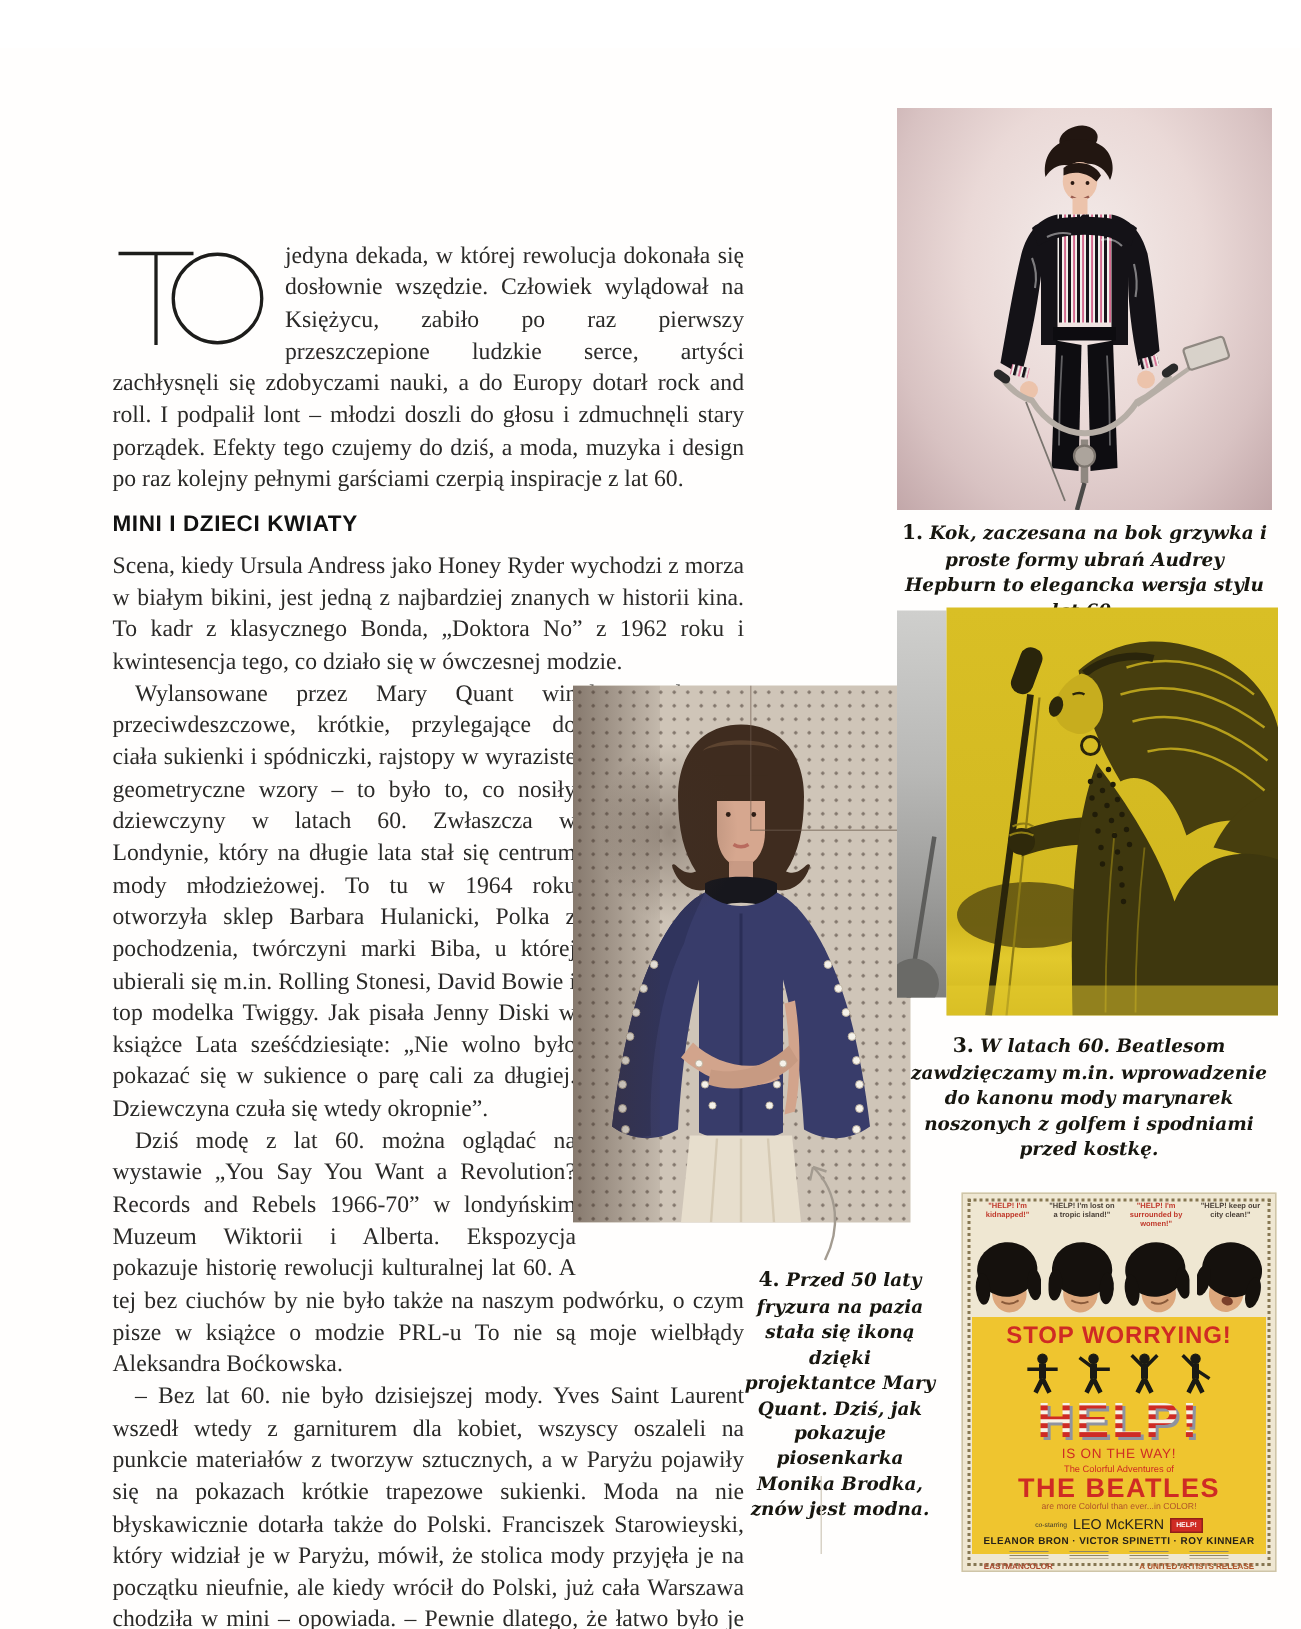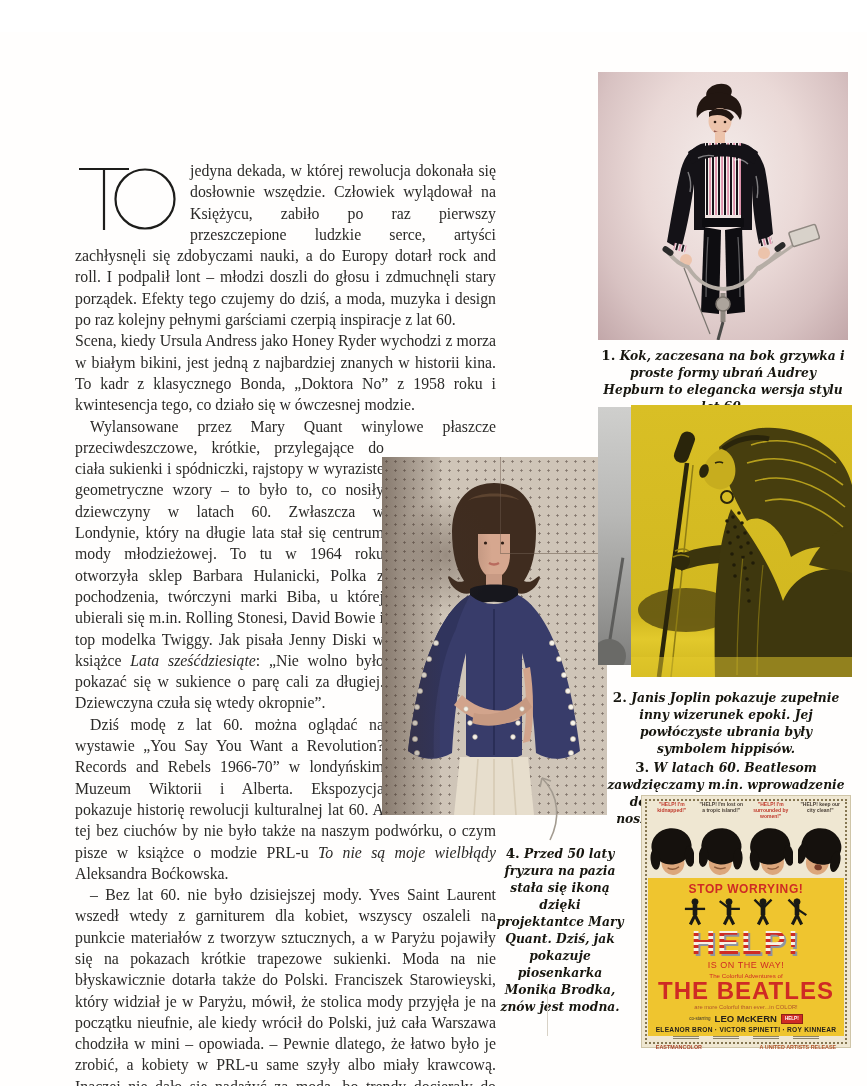--- a/index.html
+++ b/index.html
@@ -6,21 +6,21 @@
   html,body { background:#ffffff; }
   .page { position:relative; width:867px; height:1086px; background:#fffefd; overflow:hidden;
           font-family:"Liberation Serif", serif; color:#2b2a28;margin-top:32px; }
   .sr { position:absolute; width:1px; height:1px; overflow:hidden; clip:rect(0 0 0 0); }
 
   
   .article { position:absolute; left:75px; top:128px; width:421px;
              font-size:15.8px; line-height:21.3px; text-align:justify; }
   .article p { margin:0; }
   .ind { text-indent:15px; }
-  .it { font-style:italic; }
+  .it { }
   .dropcap { float:left; width:106px; height:63px; margin:4px 9px 0 0; }
   .dropcap svg { overflow:visible; display:block; }
   .section-head { font-family:"Liberation Sans", sans-serif; font-size:15px; font-weight:bold;
                   letter-spacing:.4px; color:#121212; margin:9px 0 6px; text-align:left; }
   .photo-spacer { float:right; width:112px; height:400px;
                   shape-outside: polygon(0 22px, 112px 22px, 112px 400px, 0 400px); }
 
   
   .caption { position:absolute; font-family:"DejaVu Serif", serif; font-weight:bold; font-style:italic;
              font-size:12.3px; line-height:1.38; color:#17160f; text-align:center; }
@@ -64,36 +64,36 @@
             background:#efe7d2; border:1px solid #cfc5a8; font-family:"Liberation Sans", sans-serif; }
   .poster-frame { position:absolute; inset:3px; border:2px dotted #857651; pointer-events:none; }
   .bubbles { position:absolute; left:6px; right:6px; top:6px; display:flex; gap:2px; }
   .bubble { flex:1; font-size:5px; line-height:1.15; font-weight:bold; text-align:center; }
   .bubble.red { color:#c0392b; }
   .bubble.dark { color:#4a4038; }
   .heads { position:absolute; left:8px; right:8px; top:31px; display:flex; justify-content:space-between; }
   .heads svg { display:block; }
   .poster-yellow { position:absolute; left:6px; right:6px; top:82px; height:158px; background:#efc52f;
                    display:flex; flex-direction:column; align-items:center; padding-top:4px; }
-  .stop { color:#cf2b24; font-weight:bold; font-size:12px; letter-spacing:.6px; }
+  .stop { color:#cf2b24; font-weight:bold; font-size:16px; letter-spacing:.6px; }
   .sil-row { display:flex; gap:10px; margin:2px 0 0; }
   .help-big { font-weight:bold; font-size:33px; line-height:.95; letter-spacing:2px; margin-top:1px;
     background:repeating-linear-gradient(180deg, #cf2b24 0 3px, #f8f3e6 3px 6px);
     -webkit-background-clip:text; background-clip:text; color:transparent;
     filter:drop-shadow(2px 2px 0 #8f93a0); }
   .rays { width:140px; height:9px; margin-top:1px;
     background:repeating-linear-gradient(105deg, #aab0ba 0 2px, rgba(0,0,0,0) 2px 9px);
     clip-path:polygon(0 0, 100% 0, 62% 100%, 38% 100%); }
   .otw { color:#cf2b24; font-weight:normal; font-size:9px; letter-spacing:.5px; margin-top:1px; }
   .colorful { color:#cf2b24; font-size:6.2px; margin-top:2px; }
-  .beatles-title { color:#cf2b24; font-weight:bold; font-size:24px; letter-spacing:1px; line-height:1; }
+  .beatles-title { color:#cf2b24; font-weight:bold; font-size:18px; letter-spacing:1px; line-height:1; }
   .tagline { color:#b0542a; font-size:5.8px; margin-top:1px; }
   .starring-row { display:flex; align-items:center; gap:4px; margin-top:3px; }
   .costar { font-size:4.5px; color:#3a342c; }
-  .mckern { font-size:9.5px; font-weight:bold; color:#26211a; }
+  .mckern { font-size:9.5px; font-weight:normal; color:#26211a; }
   .help-badge { background:#cf2b24; color:#fff; font-size:4.6px; font-weight:bold;
                 padding:1.5px 3px; border:1px solid #8f2118; }
   .cast { font-size:6.6px; font-weight:bold; color:#26211a; margin-top:2px; letter-spacing:.3px; }
   .credit-bars { display:flex; gap:14px; margin-top:3px; }
   .credit-bars i { display:block; width:26px; height:5px;
     background:repeating-linear-gradient(180deg,#8d8468 0 1px, rgba(0,0,0,0) 1px 2.4px); }
   .poster-bottom-row { display:flex; justify-content:space-between; width:92%; margin-top:3px; }
   .eastman { font-size:5.4px; font-weight:bold; color:#a8442a; }
   .united { font-size:5.4px; font-weight:bold; color:#b0542a; }
 
@@ -115,22 +115,23 @@
       <span class="dropcap">
         <span class="sr">TO</span>
         <svg width="104" height="70" viewBox="0 0 100 70">
           <path d="M2 5 H52 M27 5 V66" stroke="#1d1d1b" stroke-width="2.2" fill="none"></path>
           <circle cx="68" cy="35" r="29.5" stroke="#1d1d1b" stroke-width="2.2" fill="none"></circle>
         </svg>
       </span>
       <span>jedyna dekada, w której rewolucja dokonała się dosłownie wszędzie. Człowiek wylądował na Księżycu, zabiło po raz pierwszy przeszczepione ludzkie serce, artyści zachłysnęli się zdobyczami nauki, a do Europy dotarł rock and roll. I podpalił lont – młodzi doszli do głosu i zdmuchnęli stary porządek. Efekty tego czujemy do dziś, a moda, muzyka i design po raz kolejny pełnymi garściami czerpią inspiracje z lat 60.</span>
     </p>
 
-
-    <p>Scena, kiedy Ursula Andress jako Honey Ryder wychodzi z morza w białym bikini, jest jedną z najbardziej znanych w historii kina. To kadr z klasycznego Bonda, „Doktora No” z 1958 roku i kwintesencja tego, co działo się w ówczesnej modzie.</p>
+    <h2 class="section-head">MINI I DZIECI KWIATY</h2>
+
+    <p>Scena, kiedy Ursula Andress jako Honey Ryder wychodzi z morza w białym bikini, jest jedną z najbardziej znanych w historii kina. To kadr z klasycznego Bonda, „Doktora No” z 1962 roku i kwintesencja tego, co działo się w ówczesnej modzie.</p>
 
     <div class="photo-spacer"></div>
 
     <p class="ind"><span>Wylansowane przez Mary Quant winylowe płaszcze przeciwdeszczowe, krótkie, przylegające do ciała sukienki i spódniczki, rajstopy w wyraziste geometryczne wzory – to było to, co nosiły dziewczyny w latach 60. Zwłaszcza w Londynie, który na długie lata stał się centrum mody młodzieżowej. To tu w 1964 roku otworzyła sklep Barbara Hulanicki, Polka z pochodzenia, twórczyni marki Biba, u której ubierali się m.in. Rolling Stonesi, David Bowie i top modelka Twiggy. Jak pisała Jenny Diski w książce </span><span class="it">Lata sześćdziesiąte</span><span>: „Nie wolno było pokazać się w sukience o parę cali za długiej. Dziewczyna czuła się wtedy okropnie”.</span></p>
 
     <p class="ind"><span>Dziś modę z lat 60. można oglądać na wystawie „You Say You Want a Revolution? Records and Rebels 1966-70” w londyńskim Muzeum Wiktorii i Alberta. Ekspozycja pokazuje historię rewolucji kulturalnej lat 60. A tej bez ciuchów by nie było także na naszym podwórku, o czym pisze w książce o modzie PRL-u </span><span class="it">To nie są moje wielbłądy</span><span> Aleksandra Boćkowska.</span></p>
 
     <p class="ind">– Bez lat 60. nie było dzisiejszej mody. Yves Saint Laurent wszedł wtedy z garniturem dla kobiet, wszyscy oszaleli na punkcie materiałów z tworzyw sztucznych, a w Paryżu pojawiły się na pokazach krótkie trapezowe sukienki. Moda na nie błyskawicznie dotarła także do Polski. Franciszek Starowieyski, który widział je w Paryżu, mówił, że stolica mody przyjęła je na początku nieufnie, ale kiedy wrócił do Polski, już cała Warszawa chodziła w mini – opowiada. – Pewnie dlatego, że łatwo było je zrobić, a kobiety w PRL-u same szyły albo miały krawcową. Inaczej nie dało się nadążyć za modą, bo trendy docierały do sklepów po dwóch latach. Tyle trwało, zanim scentralizowany przemysł odzieżowy na nie zareagował.</p>
 
   </div>
@@ -332,24 +333,20 @@
         <circle cx="117" cy="138" r="1.8"></circle>
           <circle cx="120" cy="148" r="1.8"></circle>
           <circle cx="122" cy="158" r="1.8"></circle>
       </g>
 
       <rect x="0" y="252" width="221" height="20" fill="#e5cc2e" opacity=".5"></rect>
     </svg>
   </div>
 
   <div class="caption caption-23">
-    <div class="caption-part">
-      <span class="cap-num">2.</span>
-      <span>Janis Joplin pokazuje zupełnie inny wizerunek epoki. Jej powłóczyste ubrania były symbolem hippisów.</span>
-    </div>
     <div class="caption-part">
       <span class="cap-num">3.</span>
       <span>W latach 60. Beatlesom zawdzięczamy m.in. wprowadzenie do kanonu mody marynarek noszonych z golfem i spodniami przed kostkę.</span>
     </div>
   </div>
 
   <div class="poster">
     <div class="poster-frame"></div>
     <div class="bubbles">
       <div class="bubble red">"HELP! I'm kidnapped!"</div>

